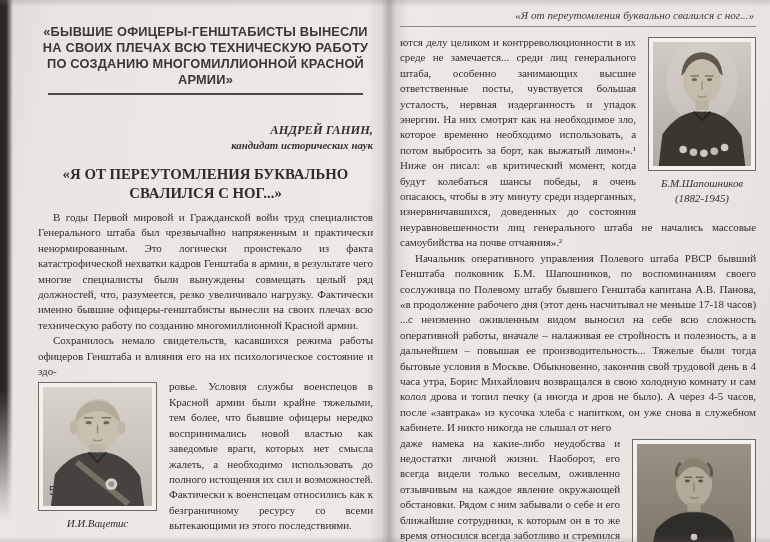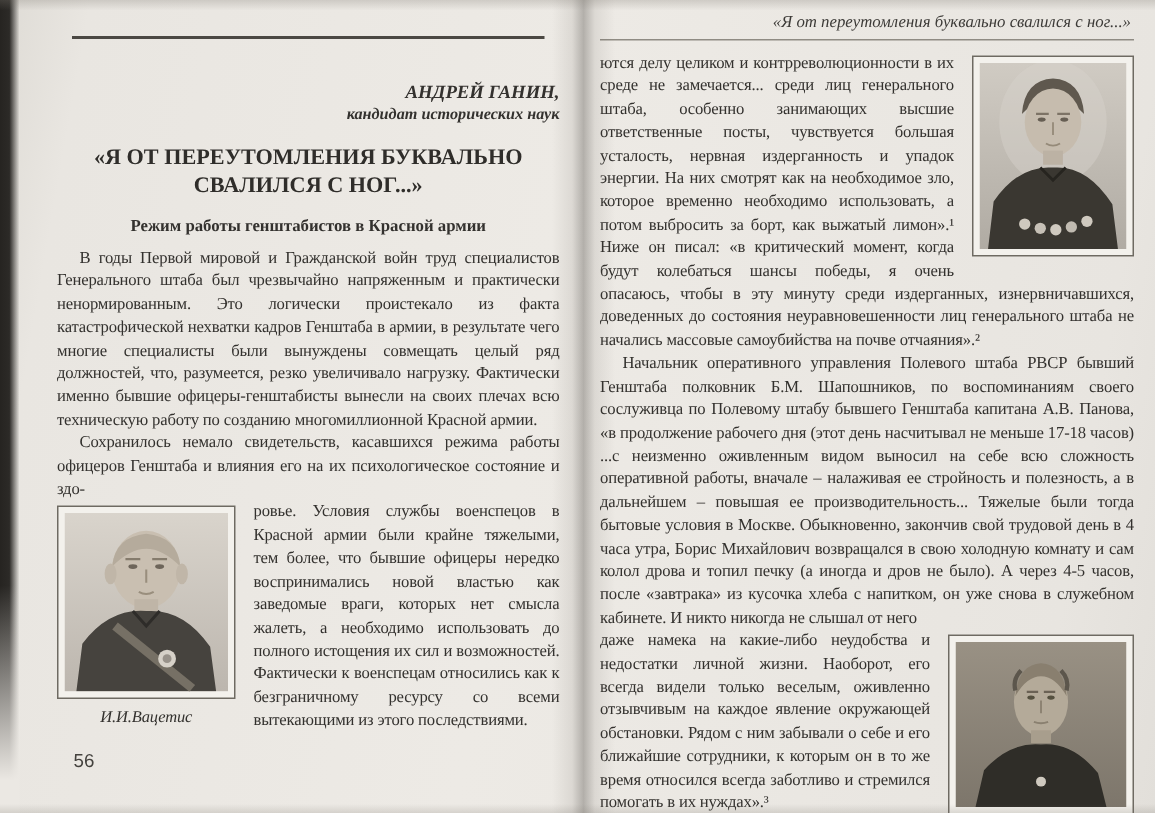--- a/index.html
+++ b/index.html
@@ -46,40 +46,40 @@
   .cap{text-align:center;font-style:italic;font-size:11px;line-height:14.5px;margin-top:5px;color:#33312e;}
   .fig-vatsetis{float:left;width:119px;margin:3px 12px 0 0;}
   .fig-shaposhnikov{float:right;width:108px;margin:2px 0 12px 12px;}
   .fig-teodori{float:right;width:124px;margin:3px 0 4px 12px;}
   
   .running-header{font-style:italic;font-size:11.2px;line-height:14px;text-align:right;
     color:#3c3a37;margin:8px 2px 0 0;}
   .header-rule{border:0;border-top:1px solid #8f8b83;margin:4px 0 0 0;}
   .page-right .body{margin-top:8px;}
   
-  .folio{position:absolute;left:36px;top:500px;font-family:"Liberation Sans",sans-serif;
+  .folio{position:absolute;left:36px;top:484px;font-family:"Liberation Sans",sans-serif;
     font-size:12.5px;color:#44423e;}
 </style>
 </head>
 <body>
 
 <div class="scan">
 
   <div class="page page-left">
     <div class="content">
 
+      <div class="epigraph">«БЫВШИЕ ОФИЦЕРЫ-ГЕНШТАБИСТЫ ВЫНЕСЛИ НА СВОИХ ПЛЕЧАХ ВСЮ ТЕХНИЧЕСКУЮ РАБОТУ ПО СОЗДАНИЮ МНОГОМИЛЛИОННОЙ КРАСНОЙ АРМИИ»</div>
       <hr class="epigraph-rule">
 
       <div class="byline">
         <div class="author">АНДРЕЙ ГАНИН,</div>
         <div class="degree">кандидат исторических наук</div>
       </div>
 
       <div class="art-title">«Я ОТ ПЕРЕУТОМЛЕНИЯ БУКВАЛЬНО СВАЛИЛСЯ С НОГ...»</div>
-      <div class="subtitle">Режим работы генштабистов в Красной армии</div>
 
       <div class="body">
         <p>В годы Первой мировой и Гражданской войн труд специалистов Генерального штаба был чрезвычайно напряженным и практически ненормированным. Это логически проистекало из факта катастрофической нехватки кадров Генштаба в армии, в результате чего многие специалисты были вынуждены совмещать целый ряд должностей, что, разумеется, резко увеличивало нагрузку. Фактически именно бывшие офицеры-генштабисты вынесли на своих плечах всю техническую работу по созданию многомиллионной Красной армии.</p>
         <p>Сохранилось немало свидетельств, касавшихся режима работы офицеров Генштаба и влияния его на их психологическое состояние и здо-</p>
 
         <figure class="fig-vatsetis">
           <div class="frame">
             <svg viewBox="0 0 110 120" role="img">
               <defs>
                 <linearGradient id="vbg" x1="0" y1="0" x2="0" y2="1">
@@ -146,20 +146,24 @@
               <rect x="45" y="62" width="14" height="10" fill="#bcb2a4"></rect>
               <path d="M6,132 L10,98 Q28,72 52,74 Q76,72 94,100 L98,132 Z" fill="#3a3731"></path>
               <path d="M43,74 L52,83 L61,74" stroke="#26241f" stroke-width="2" fill="none"></path>
               <circle cx="32" cy="114" r="4" fill="#cfc9bf"></circle>
               <circle cx="43" cy="117" r="4" fill="#c6c0b6"></circle>
               <circle cx="54" cy="118" r="4" fill="#cfc9bf"></circle>
               <circle cx="65" cy="116" r="4" fill="#c1bbb1"></circle>
               <circle cx="76" cy="112" r="4" fill="#cfc9bf"></circle>
             </svg>
           </div>
+          <figcaption class="cap">
+            <div>Б.М.Шапошников</div>
+            <div>(1882-1945)</div>
+          </figcaption>
         </figure>
 
         <p class="noindent">ются делу целиком и контрреволюционности в их среде не замечается... среди лиц генерального штаба, особенно занимающих высшие ответственные посты, чувствуется большая усталость, нервная издерганность и упадок энергии. На них смотрят как на необходимое зло, которое временно необходимо использовать, а потом выбросить за борт, как выжатый лимон».¹ Ниже он писал: «в критический момент, когда будут колебаться шансы победы, я очень опасаюсь, чтобы в эту минуту среди издерганных, изнервничавшихся, доведенных до состояния неуравновешенности лиц генерального штаба не начались массовые самоубийства на почве отчаяния».²</p>
         <p>Начальник оперативного управления Полевого штаба РВСР бывший Генштаба полковник Б.М. Шапошников, по воспоминаниям своего сослуживца по Полевому штабу бывшего Генштаба капитана А.В. Панова, «в продолжение рабочего дня (этот день насчитывал не меньше 17-18 часов) ...с неизменно оживленным видом выносил на себе всю сложность оперативной работы, вначале – налаживая ее стройность и полезность, а в дальнейшем – повышая ее производительность... Тяжелые были тогда бытовые условия в Москве. Обыкновенно, закончив свой трудовой день в 4 часа утра, Борис Михайлович возвращался в свою холодную комнату и сам колол дрова и топил печку (а иногда и дров не было). А через 4-5 часов, после «завтрака» из кусочка хлеба с напитком, он уже снова в служебном кабинете. И никто никогда не слышал от него</p>
 
         <figure class="fig-teodori">
           <div class="frame">
             <svg viewBox="0 0 120 116" role="img">
               <defs>
                 <linearGradient id="tbg" x1="0" y1="0" x2="0" y2="1">

